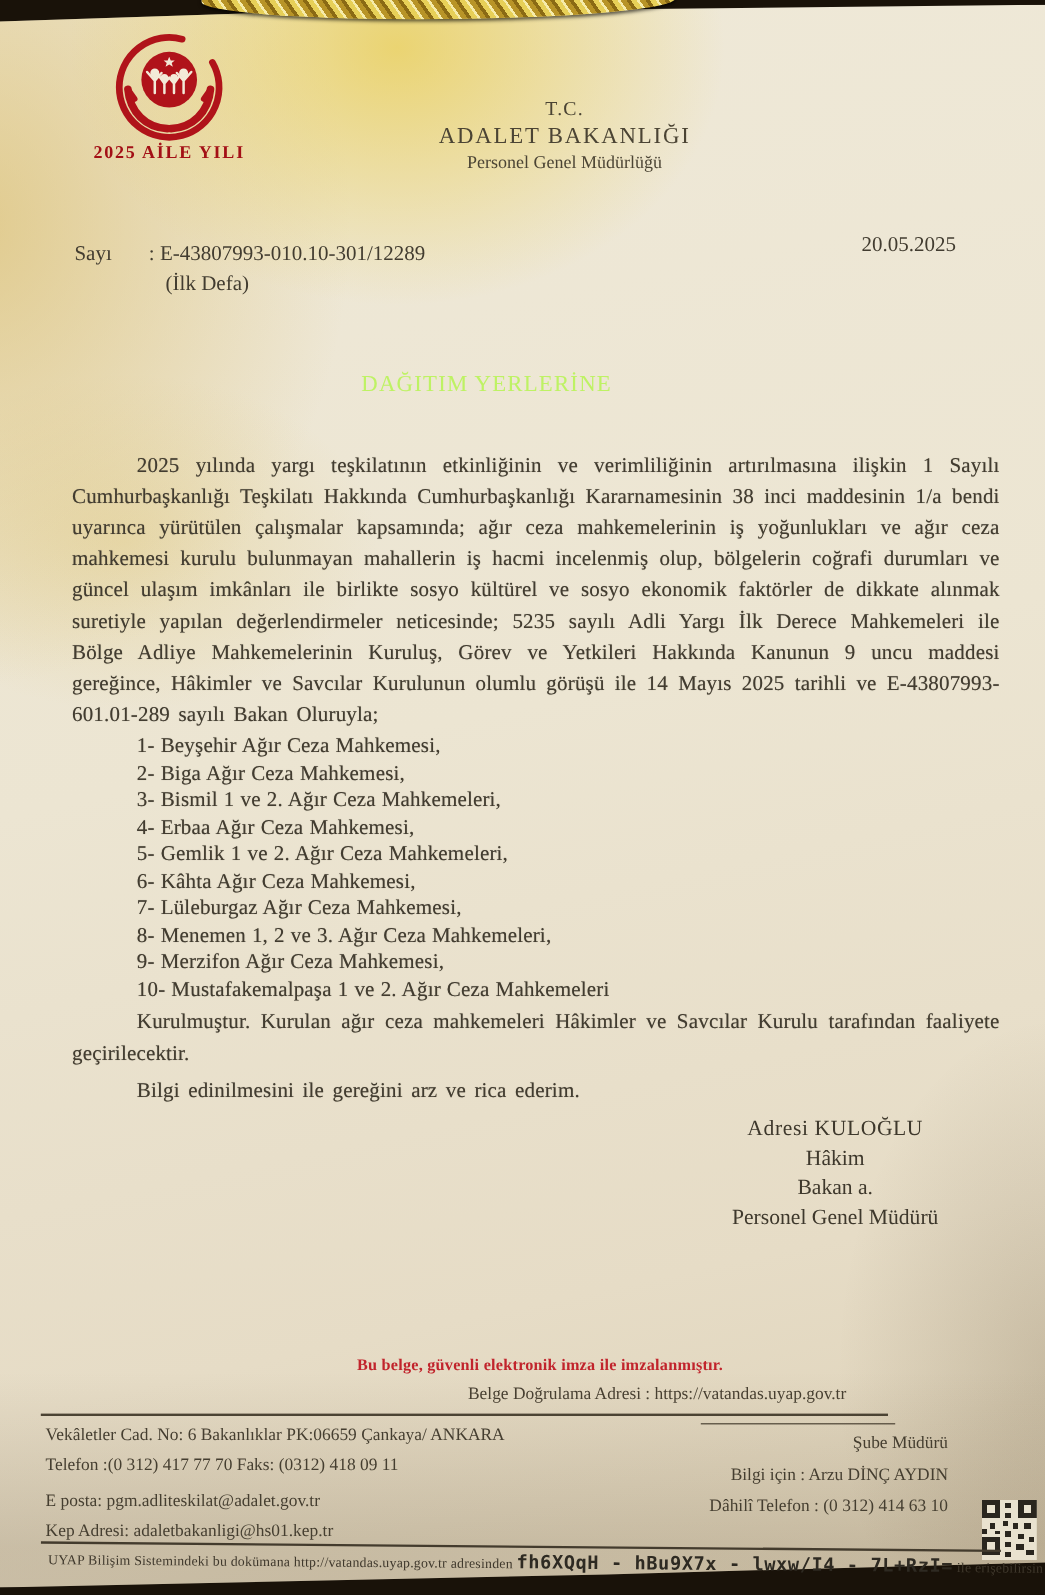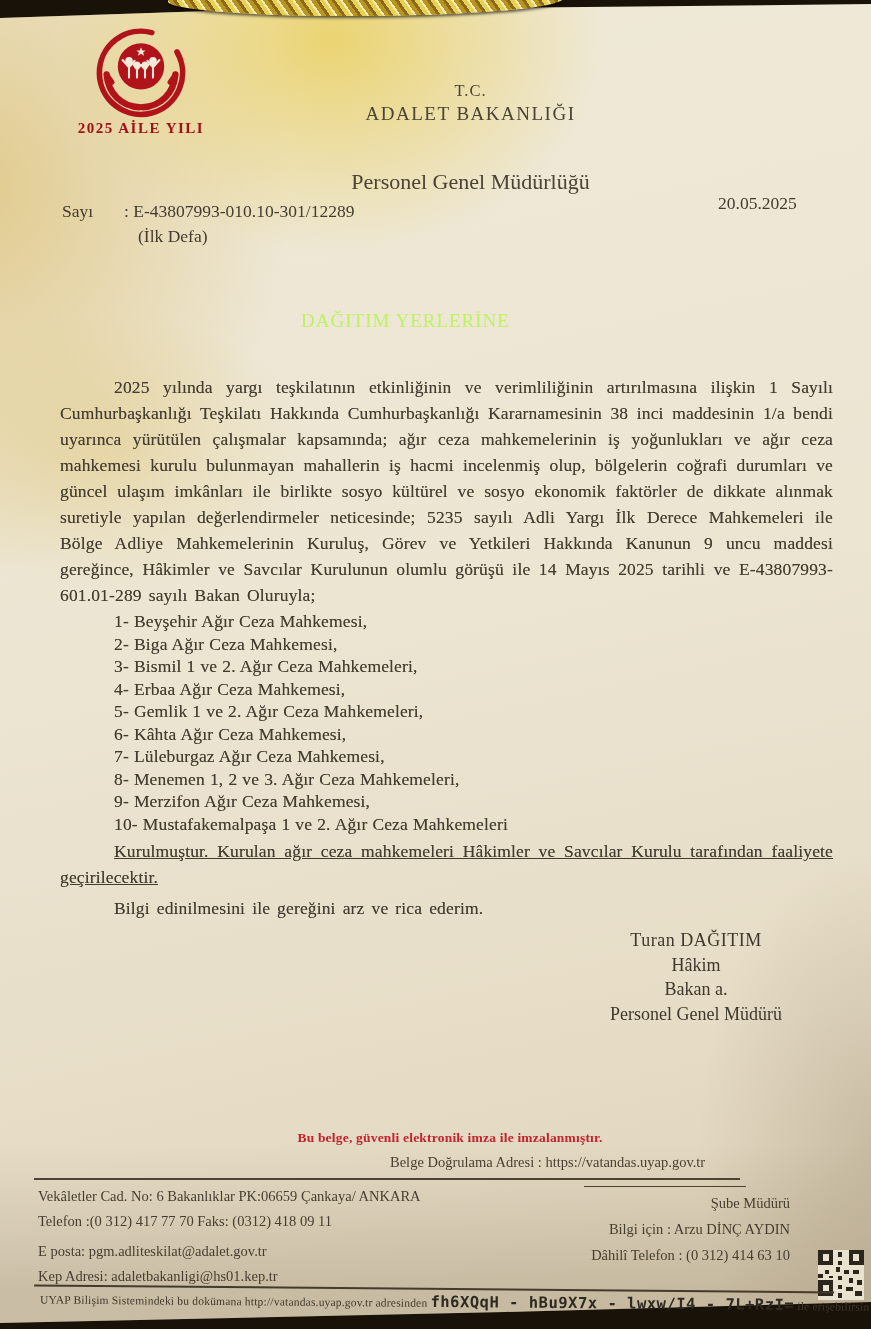--- a/index.html
+++ b/index.html
@@ -34,36 +34,36 @@
 
   
   .logo{position:absolute;left:66px;top:26px;width:150px;text-align:center;}
   .logo svg{display:block;margin:0 auto;}
   .logo-label{margin-top:2px;font-size:15px;font-weight:bold;color:#a31016;letter-spacing:1.5px;white-space:nowrap;}
 
   
   .letterhead{position:absolute;left:70px;right:0;top:79px;text-align:center;line-height:23px;color:#4b4434;}
   .lh1{font-size:16.5px;letter-spacing:1px;}
   .lh2{font-size:19px;letter-spacing:1.5px;}
-  .lh3{font-size:22px;margin-top:45px;}
+  .lh3{font-size:15px;}
 
   .date{position:absolute;left:718px;top:193px;font-size:17.5px;}
 
   .meta{position:absolute;left:62px;top:199px;font-size:17.5px;line-height:24.5px;}
   .meta-row{display:flex;}
   .meta-label{width:62px;}
   .meta-extra{margin-left:76px;}
 
   .recipient{position:absolute;left:0;right:60px;top:310px;text-align:center;font-size:19px;letter-spacing:1px;color:#bef264;}
 
   .bodytext{position:absolute;left:60px;right:38px;top:374px;font-size:17.5px;line-height:26px;
     text-align:justify;letter-spacing:.15px;word-spacing:2.5px;text-shadow:0 0 .6px rgba(66,60,48,.55);}
   .p-indent{text-indent:54px;margin:0;}
   .court-list{margin:2px 0 2px 54px;text-align:left;line-height:22.5px;word-spacing:.5px;}
-  .p2{margin-top:3px;text-decoration:underline;}
+  .p2{margin-top:3px;}
   .p3{margin-top:5px;text-align:left;}
 
   .signature{position:absolute;left:520px;width:352px;top:928px;text-align:center;font-size:18px;line-height:24.5px;color:#3e382c;}
   .sig-name{letter-spacing:.5px;}
 
   .esign-notice{position:absolute;left:250px;width:400px;top:1130px;text-align:center;
     color:#c1242c;font-size:13.5px;font-weight:600;letter-spacing:.2px;}
   .esign-verify{position:absolute;left:390px;width:400px;top:1154px;text-align:left;font-size:14.5px;color:#473f31;}
 
   .rule-long{position:absolute;left:34px;top:1178px;width:706px;border-top:2px solid #4b4333;}
@@ -146,21 +146,21 @@
         <div class="court-item">7- Lüleburgaz Ağır Ceza Mahkemesi,</div>
         <div class="court-item">8- Menemen 1, 2 ve 3. Ağır Ceza Mahkemeleri,</div>
         <div class="court-item">9- Merzifon Ağır Ceza Mahkemesi,</div>
         <div class="court-item">10- Mustafakemalpaşa 1 ve 2. Ağır Ceza Mahkemeleri</div>
       </div>
     <p class="p-indent p2">Kurulmuştur. Kurulan ağır ceza mahkemeleri Hâkimler ve Savcılar Kurulu tarafından faaliyete geçirilecektir.</p>
     <p class="p-indent p3">Bilgi edinilmesini ile gereğini arz ve rica ederim.</p>
   </div>
 
   <div class="signature">
-    <div class="sig-name">Turan DAĞITIM</div>
+    <div class="sig-name">Adresi KULOĞLU</div>
     <div>Hâkim</div>
     <div>Bakan a.</div>
     <div>Personel Genel Müdürü</div>
   </div>
 
   <div class="esign-notice">Bu belge, güvenli elektronik imza ile imzalanmıştır.</div>
   <div class="esign-verify">Belge Doğrulama Adresi : https://vatandas.uyap.gov.tr</div>
 
   <div class="rule-long"></div>
   <div class="rule-short"></div>

